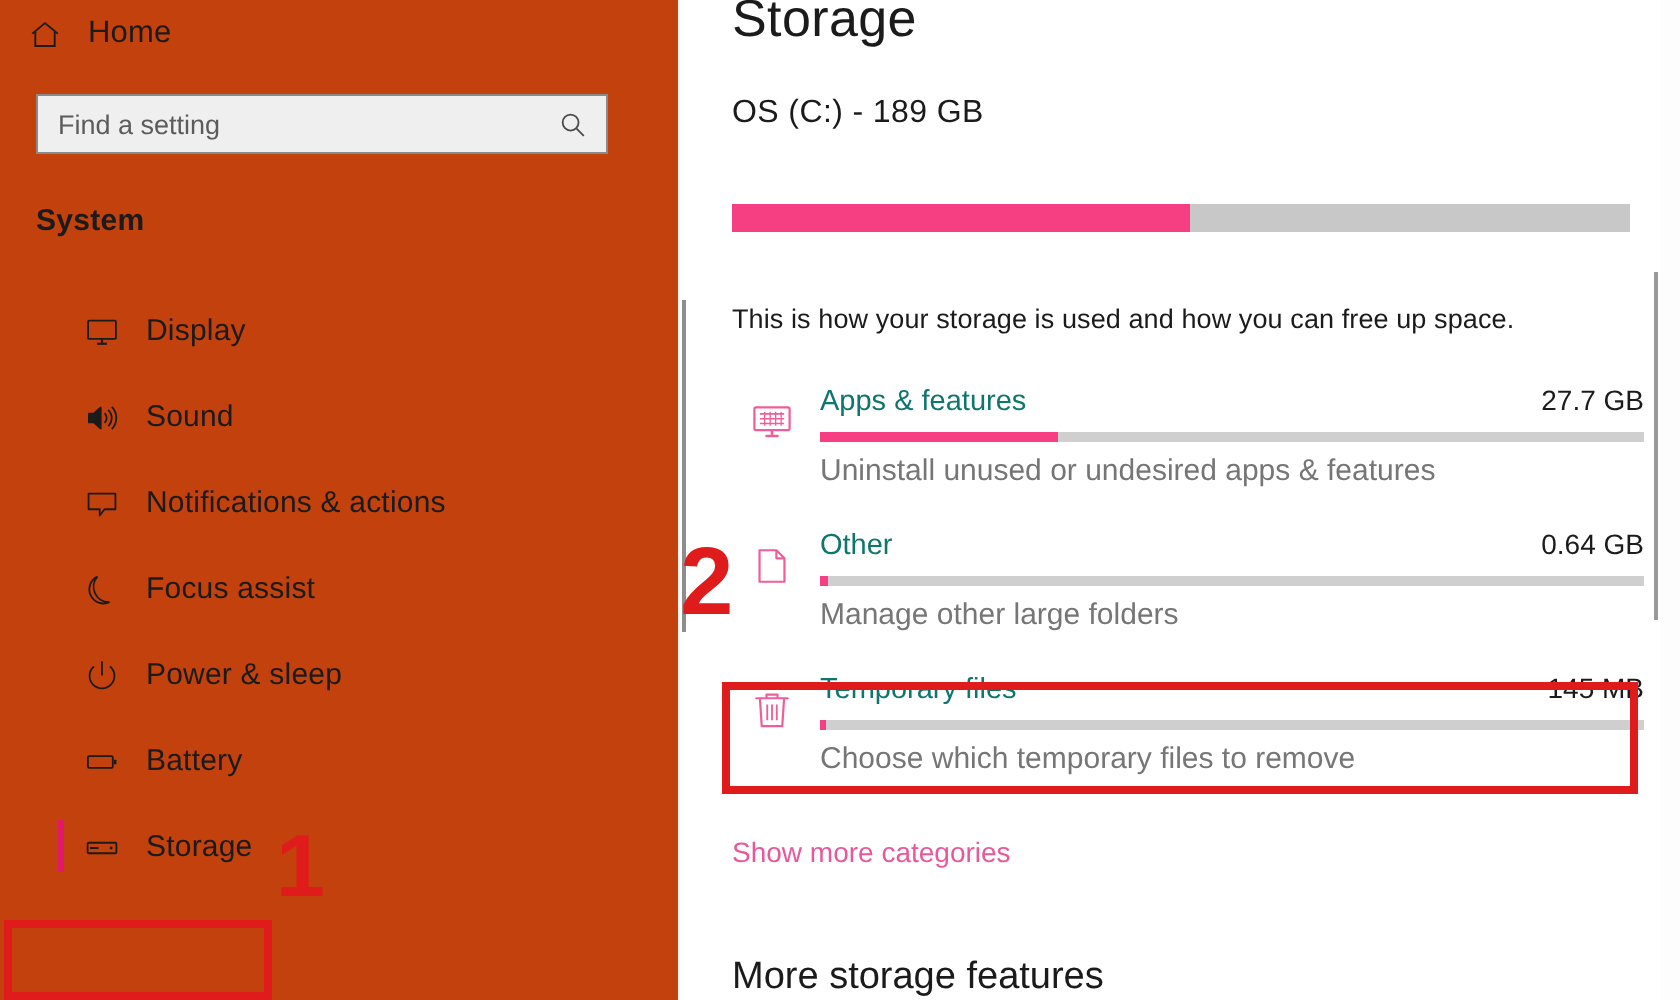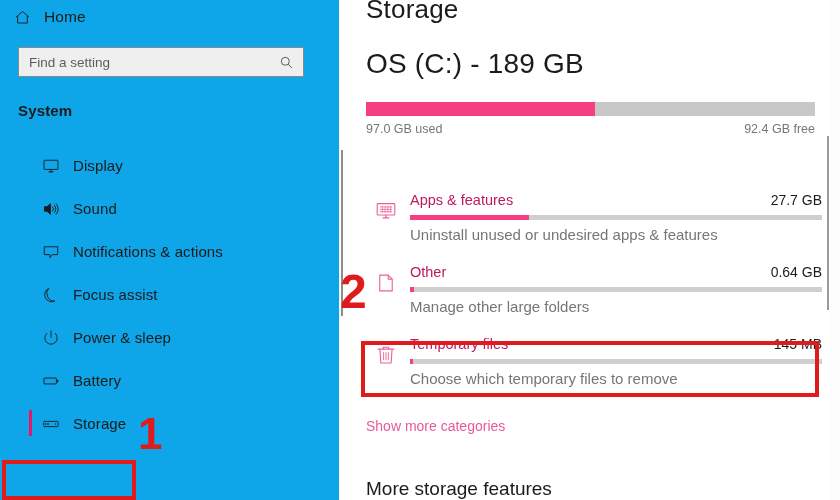--- a/index.html
+++ b/index.html
@@ -20,21 +20,21 @@
     height: 500px;
     overflow: hidden;
   }
 
   
   .sidebar {
     position: absolute;
     left: 0; top: 0;
     width: 340px;
     height: 500px;
-    background: #0ea5e9;
+    background: #c2410c;
     overflow: hidden;
   }
   .home-row {
     position: absolute;
     left: 0; top: 0;
     width: 340px;
     height: 34px;
     display: flex;
     align-items: center;
   }
@@ -160,21 +160,21 @@
     left: 18px;
     top: -6px;
     font-size: 26px;
     color: #1b1b1b;
     letter-spacing: .2px;
   }
   .drive-title {
     position: absolute;
     left: 18px;
     top: 48px;
-    font-size: 28px;
+    font-size: 16px;
     color: #1b1b1b;
     letter-spacing: .2px;
   }
 
   .drive-bar {
     position: absolute;
     left: 18px;
     top: 102px;
     width: 449px;
     height: 14px;
@@ -230,21 +230,21 @@
     padding-right: 18px;
     padding-top: 2px;
   }
   .cat-top {
     display: flex;
     justify-content: space-between;
     align-items: baseline;
   }
   .cat-name {
     font-size: 14.5px;
-    color: #be185d;
+    color: #0f766e;
   }
   .cat-size {
     font-size: 14px;
     color: #1b1b1b;
   }
   .cat-bar {
     margin-top: 7px;
     height: 5px;
     background: #cfcfcf;
     width: 100%;
@@ -442,25 +442,22 @@
   <div class="main">
 
     <div class="page-title">Storage</div>
 
     <div class="drive-title">OS (C:) - 189 GB</div>
 
     <div class="drive-bar">
       <div class="drive-bar-fill" style="width: 51%;"></div>
     </div>
 
-    <div class="drive-legend">
-      <span>97.0 GB used</span>
-      <span>92.4 GB free</span>
-    </div>
-
+
+    <div class="drive-desc">This is how your storage is used and how you can free up space.</div>
 
     <div class="cat-list">
 
       <div class="cat-row">
         <div class="cat-icon">
           <svg width="22" height="22" viewBox="0 0 24 24" fill="none" stroke="currentColor" stroke-width="1.2">
             <rect x="2.4" y="4" width="19.2" height="12.4" rx="0.8"></rect>
             <path d="M9 19.6 H15" stroke-width="1.4" stroke-linecap="round"></path>
             <path d="M12 16.4 V19.6" stroke-width="1.4"></path>
             <path d="M5.4 7.6 H18.6 M5.4 10.2 H18.6 M5.4 12.8 H18.6" stroke-width="0.9"></path>

